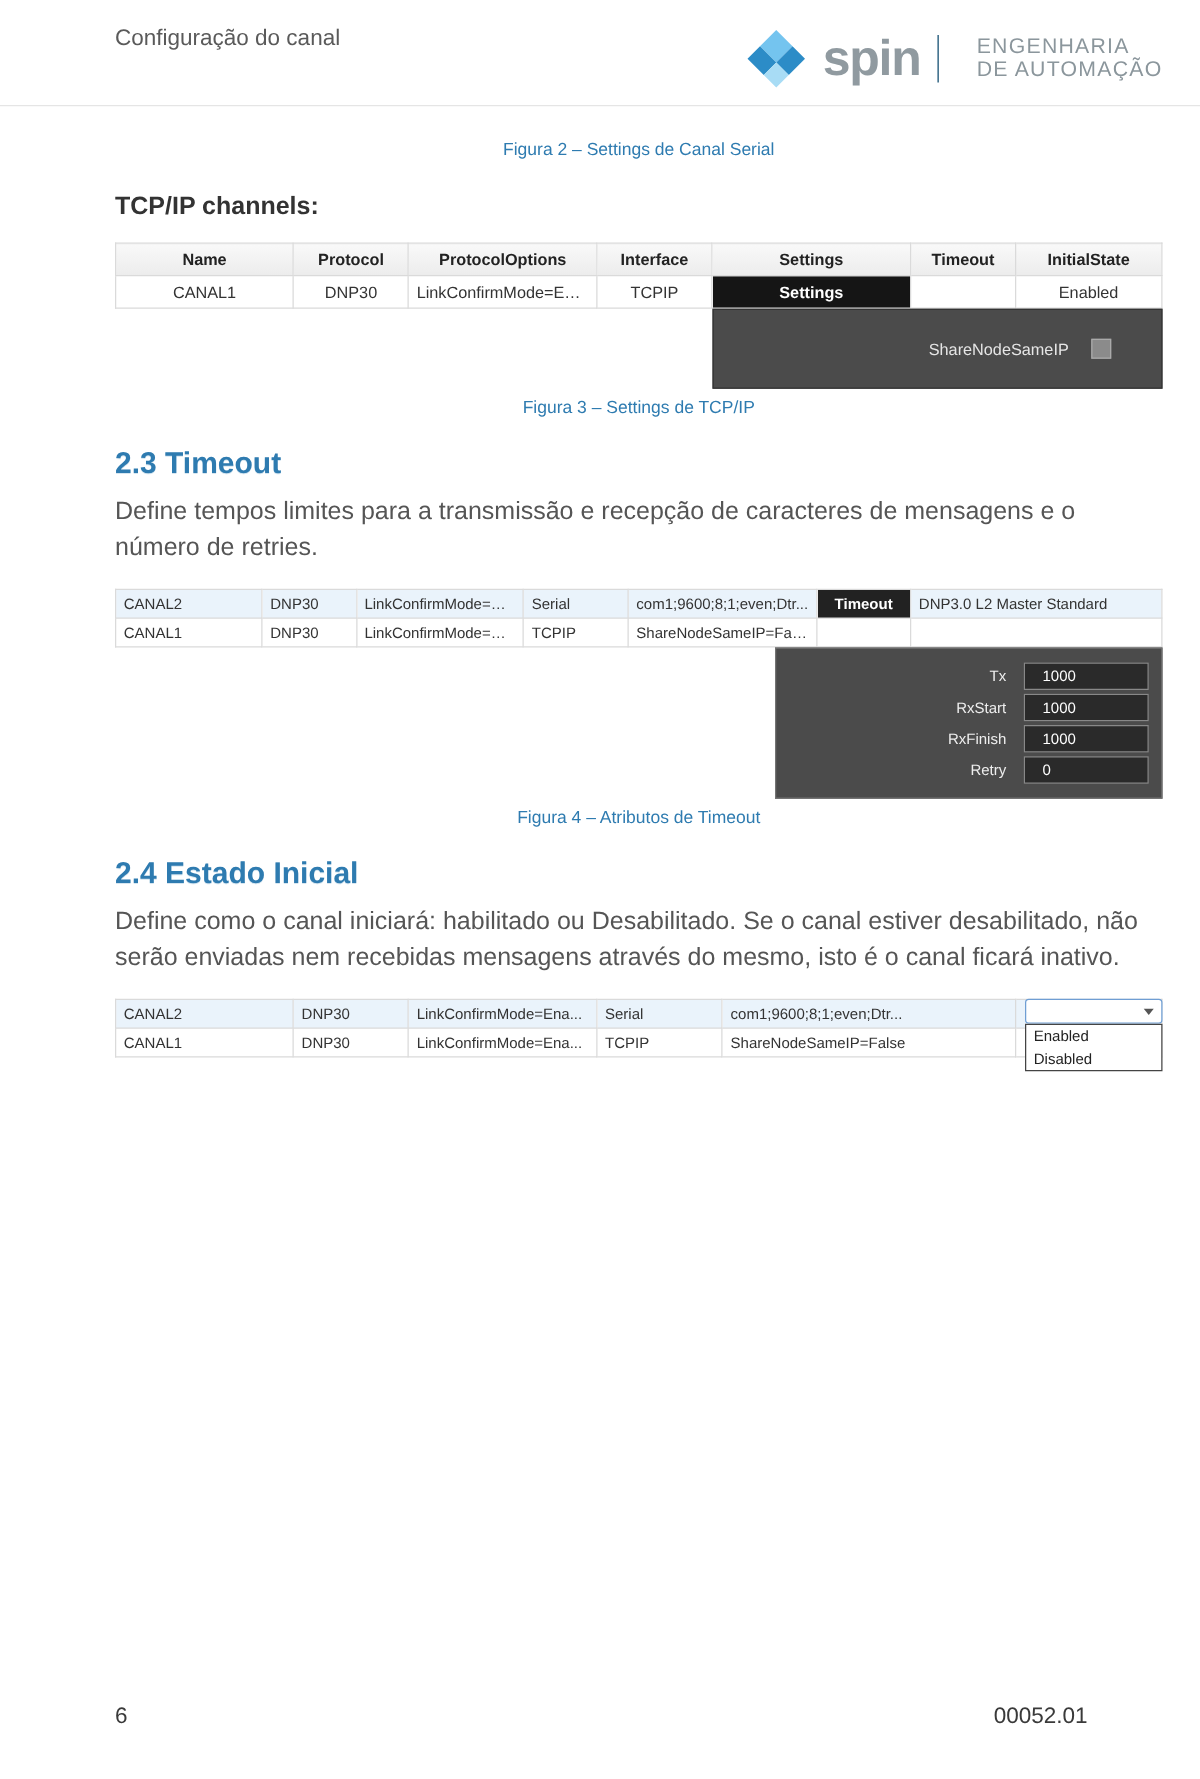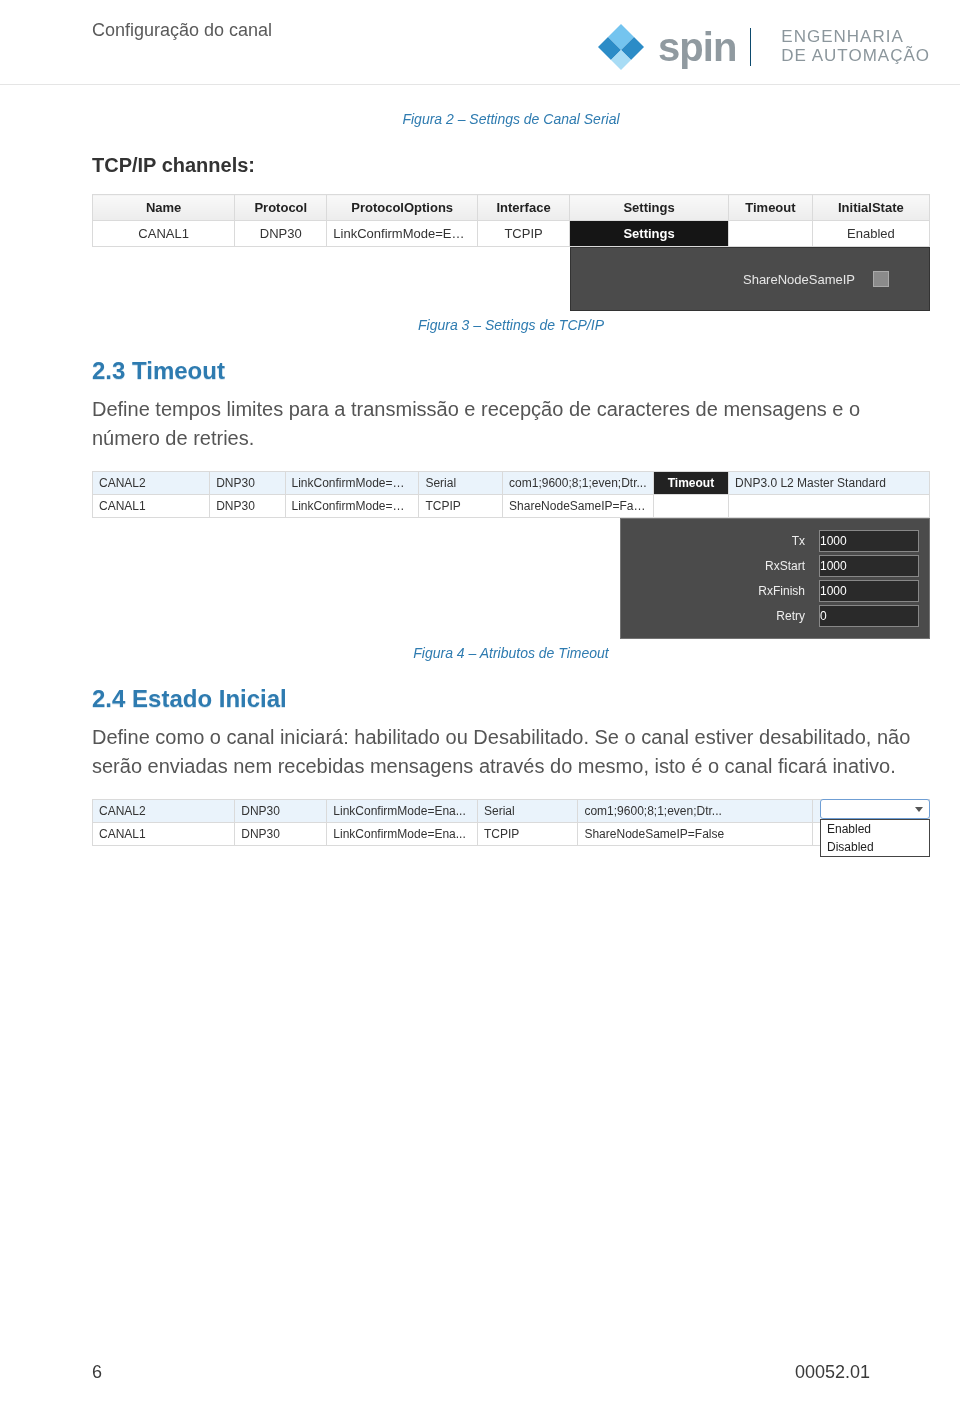--- a/index.html
+++ b/index.html
@@ -6,21 +6,21 @@
   .page{width:960px;min-height:1423px;margin:0 auto;position:relative;padding:0 0 60px 0;box-sizing:border-box}
   .header{display:flex;justify-content:space-between;align-items:flex-start;padding:20px 30px 10px 92px;border-bottom:1px solid #e5e5e5}
   .header-title{color:#5a5a5a;font-size:18px}
   .logo{display:flex;align-items:center;gap:10px}
   .logo-mark{width:54px;height:54px}
   .logo-text{display:flex;flex-direction:row;align-items:center;gap:14px}
   .brand{font-size:40px;font-weight:600;color:#909aa0;letter-spacing:-1px}
   .tagline{font-size:17px;color:#8b969c;line-height:1.1;letter-spacing:1px;border-left:1px solid #0c4a6e;padding-left:30px}
 
   .content{padding:20px 30px 0 92px}
-  .fig-caption{text-align:center;color:#2e7bb0;font-style:italic;font-size:14px;margin:6px 0 24px 0}
+  .fig-caption{text-align:center;color:#2e7bb0;font-size:14px;margin:6px 0 24px 0}
 
   .body-text{color:#555;font-size:20px;line-height:1.45;margin:8px 0 14px 0}
   .bold{font-weight:600;color:#333}
 
   ul.bullets{margin:4px 0 14px 0;padding-left:30px}
   ul.bullets li{color:#555;font-size:18px;margin-bottom:6px}
 
   h2.section{color:#2e7bb0;font-size:24px;font-weight:600;margin:18px 0 10px 0;text-shadow:0 1px 0 #d6e6f0}
 
   
@@ -37,21 +37,21 @@
 
   
   .fig4-wrap{display:flex;width:100%}
   table.fig4{border-collapse:collapse;font-size:12px;width:100%;table-layout:fixed}
   table.fig4 td{border:1px solid #dadada;padding:4px 6px;background:#fff;white-space:nowrap;overflow:hidden;text-overflow:ellipsis}
   table.fig4 tr.sel td{background:#eaf3fb}
   td.timeout-cell{background:#222!important;color:#fff;font-weight:600;text-align:center;border:1px solid #777}
   .timeout-panel{background:#4b4b4b;border:1px solid #737373;padding:8px 10px;width:310px;box-sizing:border-box}
   .tp-row{display:flex;justify-content:flex-end;align-items:center;gap:14px;margin:3px 0}
   .tp-label{color:#eee;font-size:12px;text-align:right}
-  .tp-input{background:#2a2a2a;color:#fff;border:1px solid #888;font-size:12px;padding:3px 0;width:100px;box-sizing:border-box}
+  .tp-input{background:#2a2a2a;color:#fff;border:1px solid #888;font-size:12px;padding:3px 14px;width:100px;box-sizing:border-box}
 
   
   table.fig5{border-collapse:collapse;font-size:12px;width:100%;table-layout:fixed}
   table.fig5 td{border:1px solid #dadada;padding:4px 6px;background:#fff;white-space:nowrap;overflow:hidden;text-overflow:ellipsis}
   table.fig5 tr.sel td{background:#eaf3fb}
   .fig5-wrap{position:relative}
   .combo-open{position:absolute;top:0;right:0;width:110px}
   .combo-field{border:1px solid #6f9ed4;height:18px;background:#fff;display:flex;justify-content:flex-end;align-items:center;padding:0 2px;border-radius:3px}
   .combo-field .arrow{width:0;height:0;border-left:4px solid transparent;border-right:4px solid transparent;border-top:5px solid #555;margin-right:4px}
   .combo-list{border:1px solid #444;background:#fff}

